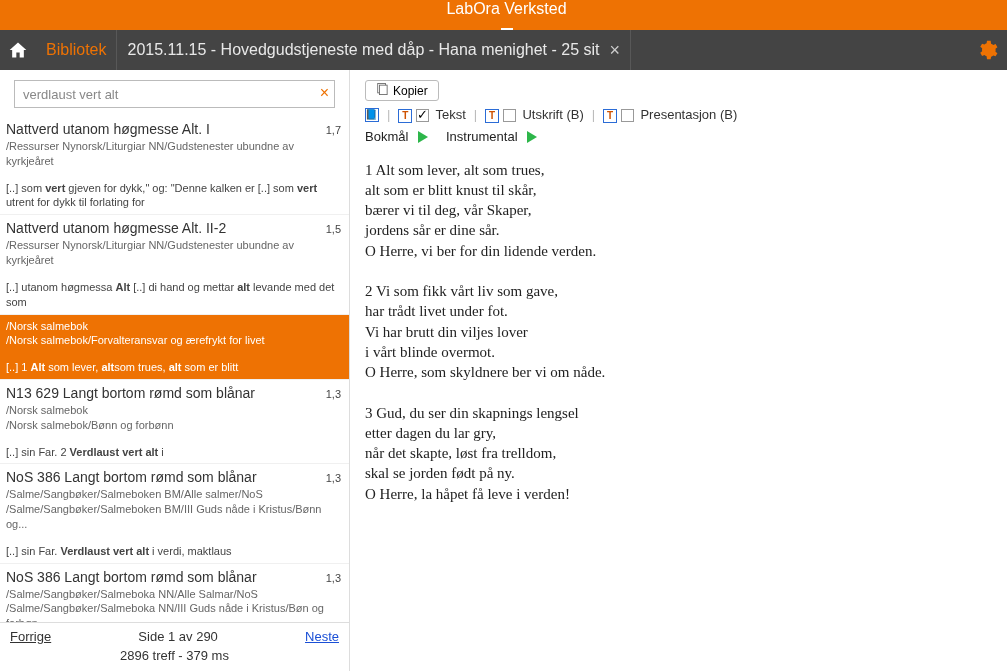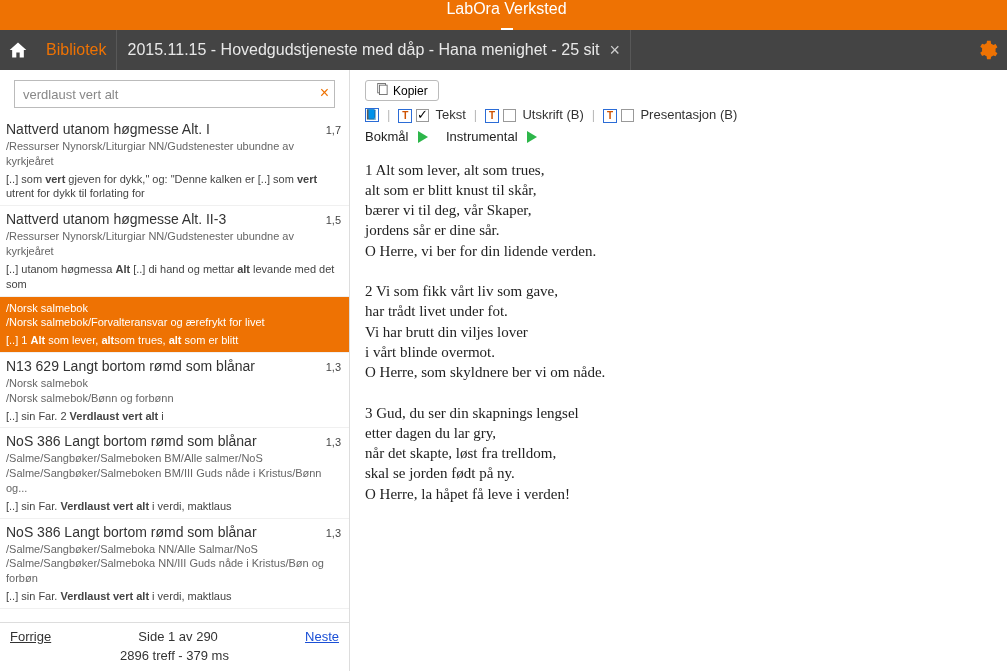--- a/index.html
+++ b/index.html
@@ -31,21 +31,21 @@
   .searchbox { margin: 10px 14px 8px 14px; position: relative; }
   .searchbox input { width: 100%; height: 28px; border: 1px solid #bbb; padding: 0 30px 0 8px; font-size: 13px; outline: none; color: #888; }
   .searchbox .clear { position: absolute; right: 6px; top: 4px; color: #ee7203; cursor: pointer; font-size: 16px; }
 
   .results { flex: 1; overflow-y: auto; overflow-x: hidden; }
   .result { padding: 4px 8px 4px 6px; border-bottom: 1px solid #f0f0f0; line-height: 1.35; cursor: pointer; }
   .result .row1 { display: flex; justify-content: space-between; align-items: baseline; }
   .result .rtitle { font-size: 14px; color: #333; }
   .result .score { font-size: 11px; color: #444; }
   .result .path { font-size: 11px; color: #666; }
-  .result .snippet { font-size: 11px; color: #444; margin-top: 3px; }
+  .result .snippet { font-size: 11px; color: #444; margin-top: 12px; }
   .result .snippet b { font-weight: bold; }
   .result.selected { background: #ee7203; color: #fff; }
   .result.selected .rtitle, .result.selected .path, .result.selected .snippet, .result.selected .score { color: #fff; }
 
   .pager { border-top: 1px solid #ddd; padding: 6px 10px 8px 10px; display: flex; flex-direction: column; align-items: center; gap: 4px; font-size: 13px; }
   .pager .row { width: 100%; display: flex; justify-content: space-between; align-items: center; }
   .pager .prev, .pager .next { color: #333; text-decoration: underline; cursor: pointer; }
   .pager .next { color: #1a4fd6; }
   .pager .stats { color: #333; }
 
@@ -125,21 +125,21 @@
         <div class="result">
           <div class="row1">
             <span class="rtitle">Nattverd utanom høgmesse Alt. I</span>
             <span class="score">1,7</span>
           </div>
           <div class="path">/Ressurser Nynorsk/Liturgiar NN/Gudstenester ubundne av kyrkjeåret</div>
           <div class="snippet">[..] som <b>vert</b> gjeven for dykk," og: "Denne kalken er [..] som <b>vert</b> utrent for dykk til forlating for</div>
         </div>
         <div class="result">
           <div class="row1">
-            <span class="rtitle">Nattverd utanom høgmesse Alt. II-3</span>
+            <span class="rtitle">Nattverd utanom høgmesse Alt. II-2</span>
             <span class="score">1,5</span>
           </div>
           <div class="path">/Ressurser Nynorsk/Liturgiar NN/Gudstenester ubundne av kyrkjeåret</div>
           <div class="snippet">[..]  utanom høgmessa <b>Alt</b> [..]  di hand og mettar <b>alt</b> levande med det som</div>
         </div>
         <div class="result selected">
           <div class="path">/Norsk salmebok</div>
           <div class="path">/Norsk salmebok/Forvalteransvar og ærefrykt for livet</div>
           <div class="snippet">[..] 1 <b>Alt</b> som lever, <b>alt</b>som trues,  <b>alt</b> som er blitt</div>
         </div>

